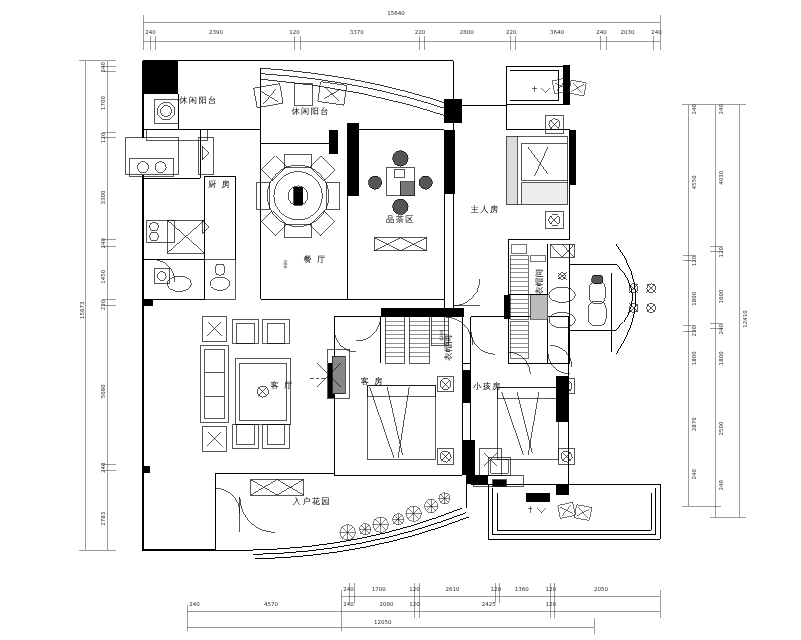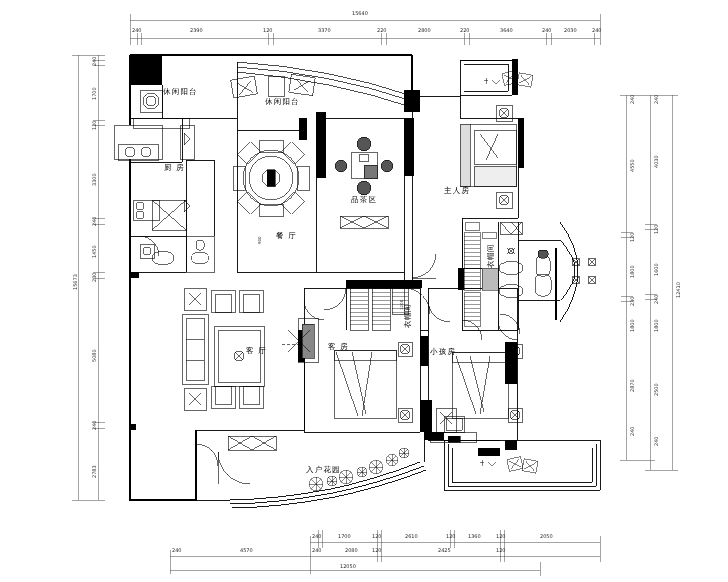--- a/index.html
+++ b/index.html
@@ -469,30 +469,30 @@
     <rect x="430" y="432" width="46" height="10"></rect>
     <rect x="444" y="416" width="20" height="16"></rect>
     <path d="M446,418 L462,418 L462,430 L446,430 Z"></path>
     <rect x="448" y="436" width="12" height="6" fill="#000"></rect>
   </g>
 
 </svg>
 
 <div class="roomlbl" style="left:163px;top:88px;">休闲阳台</div>
 <div class="roomlbl" style="left:265px;top:98px;">休闲阳台</div>
-<div class="roomlbl" style="left:164px;top:164px;">厨  房</div>
+<div class="roomlbl" style="left:189px;top:164px;">厨  房</div>
 <div class="roomlbl" style="left:276px;top:232px;">餐  厅</div>
 <div class="roomlbl" style="left:351px;top:196px;">品茶区</div>
-<div class="roomlbl" style="left:428px;top:187px;margin-left:16px;">主人房</div>
+<div class="roomlbl" style="left:428px;top:187px;">主人房</div>
 <div class="roomlbl vert" style="left:487px;top:268px;">衣帽间</div>
 <div class="roomlbl" style="left:246px;top:347px;">客  厅</div>
 <div class="roomlbl" style="left:328px;top:343px;">客  房</div>
 <div class="roomlbl vert" style="left:404px;top:328px;">衣帽间</div>
 <div class="roomlbl" style="left:430px;top:348px;">小孩房</div>
-<div class="roomlbl" style="left:266px;top:466px;margin-left:40px;">入户花园</div>
+<div class="roomlbl" style="left:266px;top:452px;">入户花园</div>
 
 <div class="dimtxt" style="left:352px;top:11px;">15640</div>
 <div class="dimtxt" style="left:132px;top:28px;">240</div>
 <div class="dimtxt" style="left:190px;top:28px;">2390</div>
 <div class="dimtxt" style="left:263px;top:28px;">120</div>
 <div class="dimtxt" style="left:318px;top:28px;">3370</div>
 <div class="dimtxt" style="left:377px;top:28px;">220</div>
 <div class="dimtxt" style="left:418px;top:28px;">2800</div>
 <div class="dimtxt" style="left:460px;top:28px;">220</div>
 <div class="dimtxt" style="left:500px;top:28px;">3640</div>

